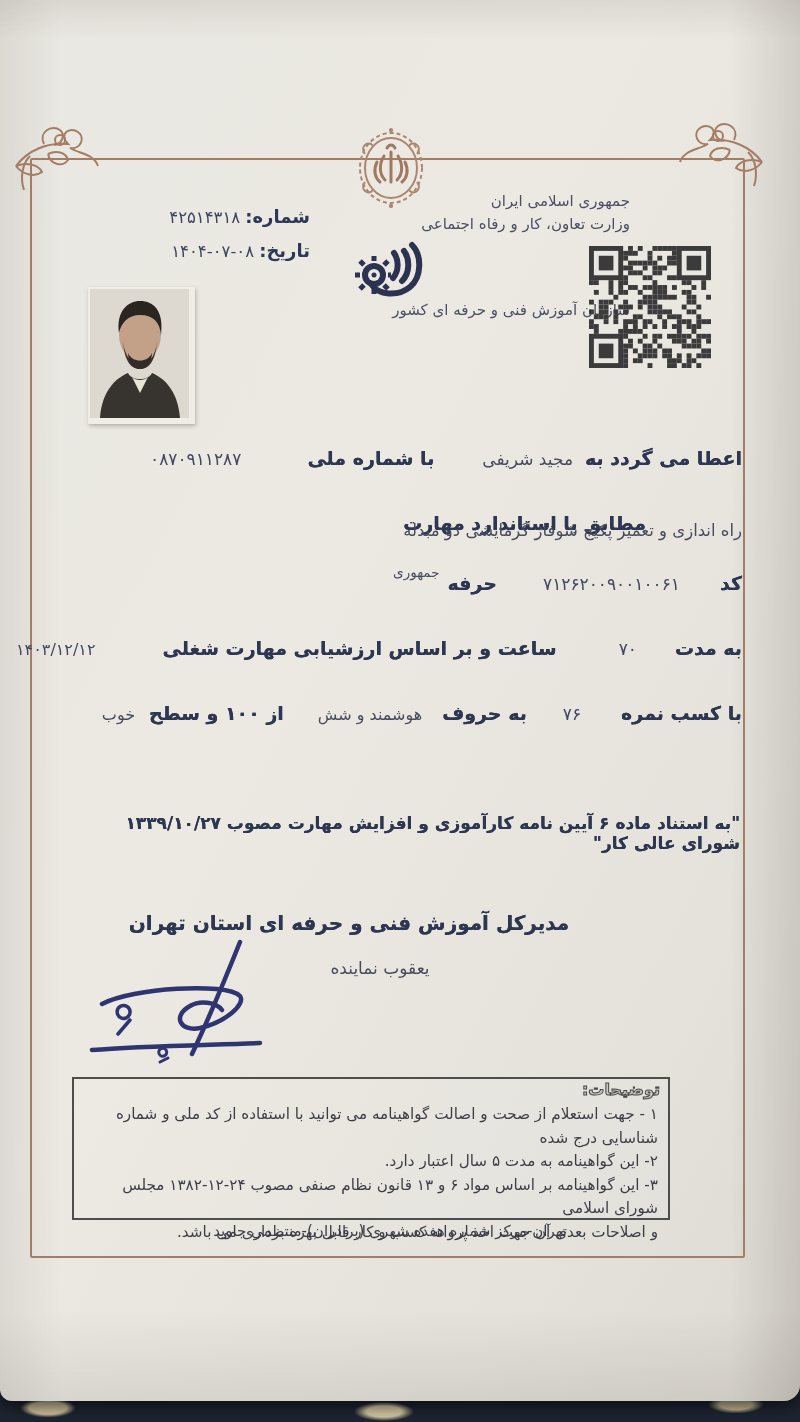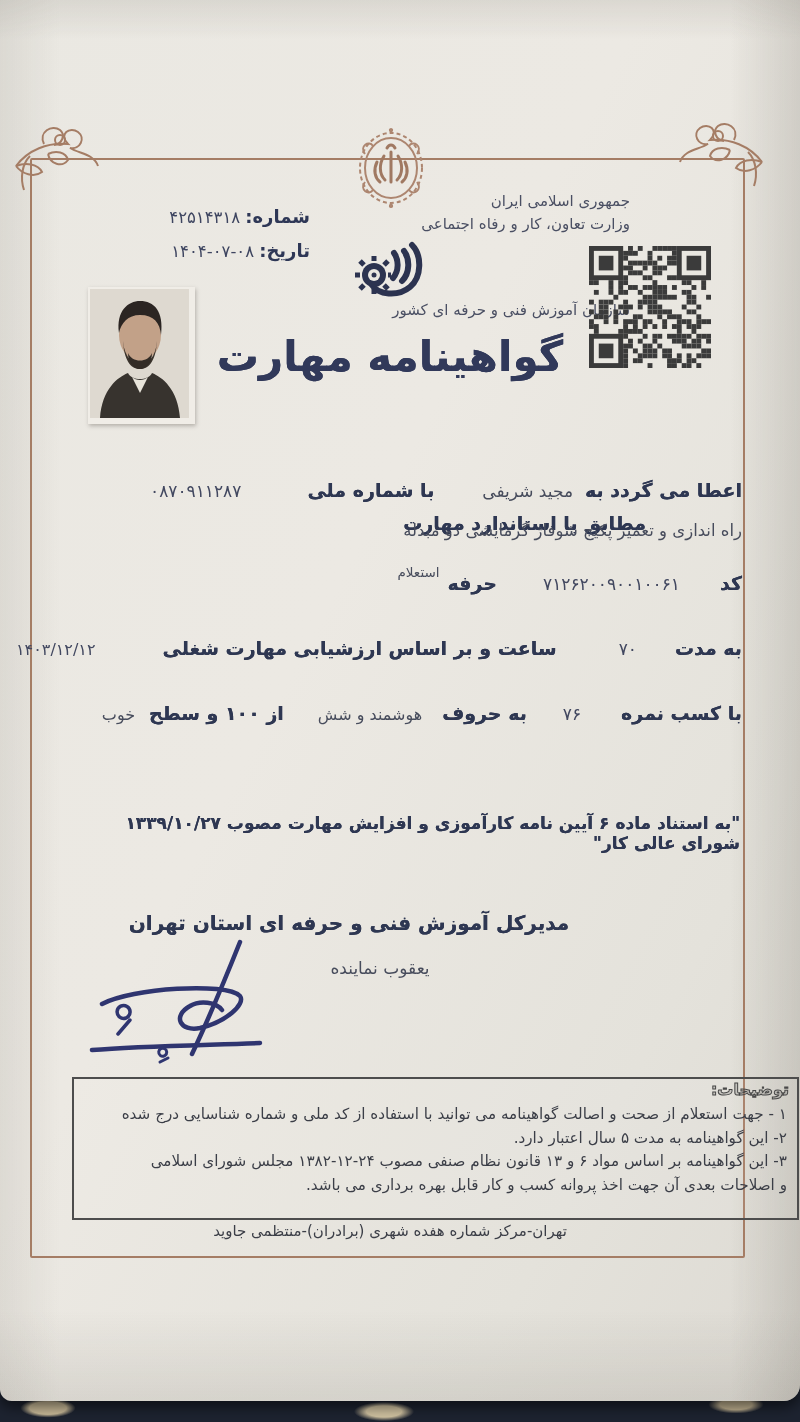--- a/index.html
+++ b/index.html
@@ -87,21 +87,21 @@
     position:absolute;left:118px;top:911px;width:462px;direction:rtl;text-align:center;
     font-weight:bold;font-size:20px;color:#2e3752;text-shadow:0 0 .5px #2e3752;
   }
   .sig-name{
     position:absolute;left:300px;top:958px;width:160px;direction:rtl;text-align:center;
     font-size:17px;color:#474c5c;
   }
   .sig-ink{position:absolute;left:88px;top:938px;width:180px;height:130px;}
 
   .notes-box{
-    position:absolute;left:72px;top:1077px;width:727px;height:143px;
+    position:absolute;left:72px;top:1077px;width:598px;height:143px;
     border:2px solid #4d4d4d;box-sizing:border-box;background:rgba(255,255,255,.06);
   }
   .notes-head{
     position:absolute;right:8px;top:1px;font-size:16px;font-weight:bold;
     color:rgba(70,70,70,.18);-webkit-text-stroke:1px #474747;direction:rtl;
   }
   .notes-lines{
     position:absolute;right:10px;left:10px;top:24px;direction:rtl;text-align:right;
     font-size:15.2px;line-height:23.5px;color:#3b3e47;
   }
@@ -173,21 +173,20 @@
       <circle cx="22" cy="38" r="12"></circle>
       <g stroke="#2c3350" stroke-width="5">
         <path d="M22,24 v-5 M22,52 v5 M8,38 h-5 M36,38 h3 M12,28 l-4,-4 M32,28 l4,-4 M12,48 l-4,4 M32,48 l4,4"></path>
       </g>
       <circle cx="22" cy="38" r="6" fill="#e9e7e1"></circle>
       <circle cx="22" cy="38" r="2.5" fill="#2c3350"></circle>
     </g>
   </svg>
 
   <div class="hdr org">سازمان آموزش فنی و حرفه ای کشور</div>
-  <div class="title">گواهینامه مهارت</div>
 
   <div class="meta">
     <div class="row">
       <span class="lbl">شماره:</span>
       <span class="val">۴۲۵۱۴۳۱۸</span>
     </div>
     <div class="row">
       <span class="lbl">تاریخ:</span>
       <span class="val">۰۸-۰۷-۱۴۰۴</span>
     </div>
@@ -443,36 +442,36 @@
         <rect x="9.8" y="9.8" width="14.700000000000001" height="14.700000000000001" fill="#3b3b3b"></rect>
         <rect x="88.2" y="0" width="34.300000000000004" height="34.300000000000004" fill="#3b3b3b"></rect>
         <rect x="93.10000000000001" y="4.9" width="24.5" height="24.5" fill="#e9e7e1"></rect>
         <rect x="98" y="9.8" width="14.700000000000001" height="14.700000000000001" fill="#3b3b3b"></rect>
         <rect x="0" y="88.2" width="34.300000000000004" height="34.300000000000004" fill="#3b3b3b"></rect>
         <rect x="4.9" y="93.10000000000001" width="24.5" height="24.5" fill="#e9e7e1"></rect>
         <rect x="9.8" y="98" width="14.700000000000001" height="14.700000000000001" fill="#3b3b3b"></rect>
       </svg></div>
 
   <div class="line" style="top:447px;">
-    <span class="b" style="margin-left:12px;margin-top:32px;">اعطا می گردد به</span>
+    <span class="b" style="margin-left:12px;">اعطا می گردد به</span>
     <span class="v" style="margin-left:48px;">مجید شریفی</span>
     <span class="b" style="margin-left:66px;">با شماره ملی</span>
     <span class="num">۰۸۷۰۹۱۱۲۸۷</span>
   </div>
 
   <div class="line" style="top:512px;flex-direction:column;">
     <span class="b" style="margin-left:10px;">مطابق با استاندارد مهارت</span>
     <span class="v sup" style="font-size:16.5px;">راه اندازی و تعمیر پکیج شوفاژ گرمایشی دو مبدله</span>
   </div>
 
   <div class="line" style="top:572px;">
     <span class="b" style="margin-left:40px;">کد</span>
     <span class="num" style="margin-left:46px;">۷۱۲۶۲۰۰۹۰۰۱۰۰۶۱</span>
     <span class="b" style="margin-left:8px;">حرفه</span>
-    <span class="v sup">استعلام</span>
+    <span class="v sup">جمهوری</span>
   </div>
 
   <div class="line" style="top:637px;">
     <span class="b" style="margin-left:38px;">به مدت</span>
     <span class="num" style="margin-left:62px;">۷۰</span>
     <span class="b" style="margin-left:67px;">ساعت و بر اساس ارزشیابی مهارت شغلی</span>
     <span class="num" style="font-size:16px;letter-spacing:1.5px;">۱۴۰۳/۱۲/۱۲</span>
   </div>
 
   <div class="line" style="top:702px;">

